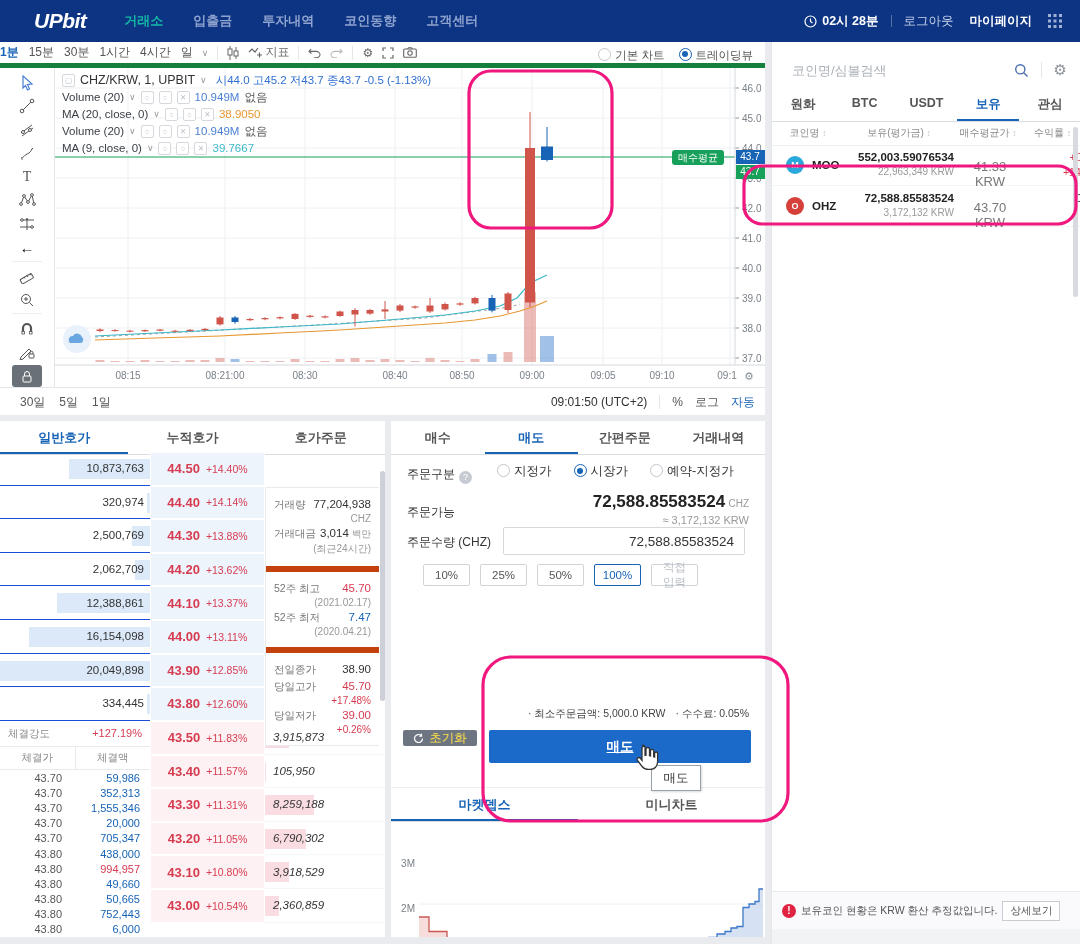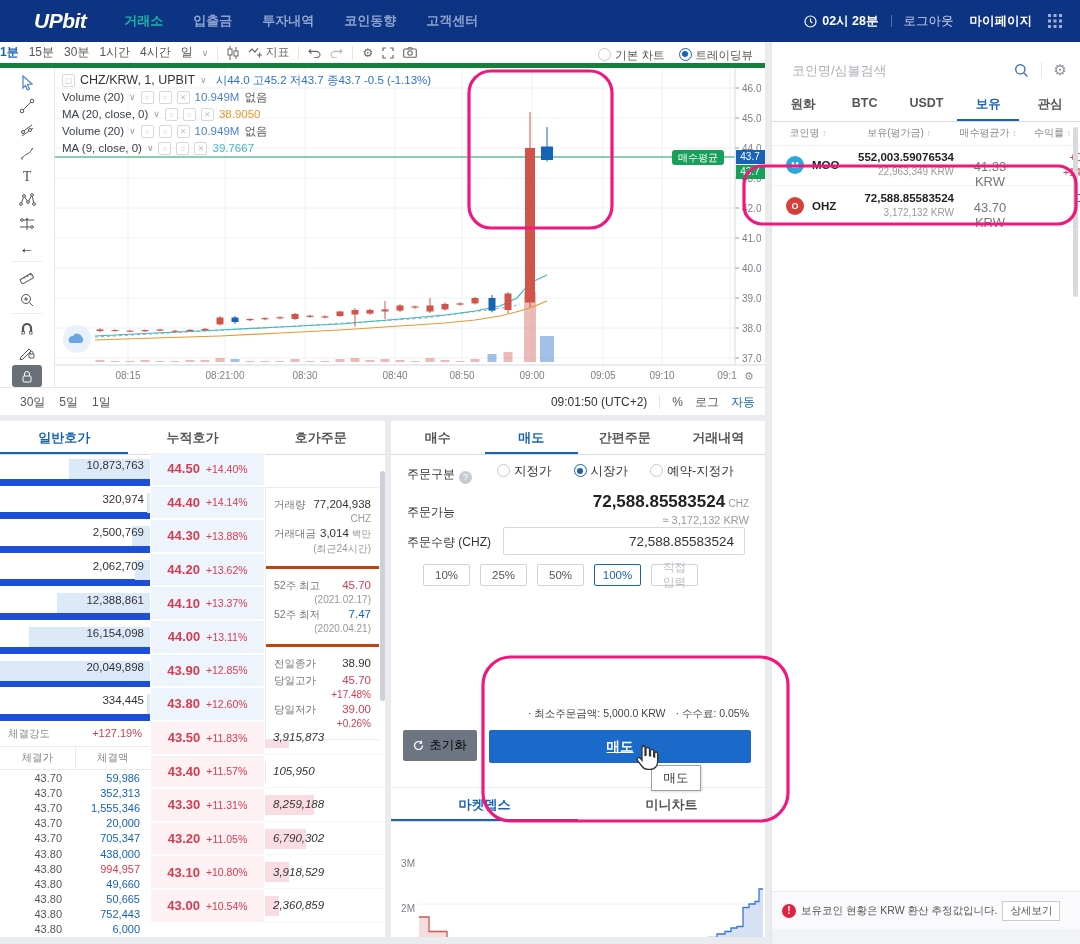--- a/index.html
+++ b/index.html
@@ -62,21 +62,21 @@
   .gap{position:absolute;background:#e9ebef;}
 
   
   #orderbook{position:absolute;left:0;top:421px;width:385px;height:523px;background:#fff;}
   .tabs{display:flex;border-bottom:1px solid #d9dce1;background:#fff;}
   .tab{flex:1;text-align:center;font-size:13px;font-weight:bold;color:#555;padding:8px 0 7px;cursor:pointer;box-sizing:border-box;}
   .tab.active{color:#1763b6;border-bottom:2px solid #1763b6;padding-bottom:5px;}
   #ob-asks{position:absolute;left:0;top:31px;width:265px;}
   .ob-row{display:flex;height:33.6px;box-sizing:border-box;}
   .ob-amt{position:relative;width:150px;display:flex;align-items:center;justify-content:flex-end;
-    padding-right:6px;box-sizing:border-box;font-size:11.5px;color:#333;border-bottom:7px solid #1d4ed8;}
+    padding-right:6px;box-sizing:border-box;font-size:11.5px;color:#333;border-bottom:1px solid #1d4ed8;}
   .ob-amt .bar{position:absolute;right:0;top:7px;height:20px;background:#dbe9f9;z-index:0;}
   .ob-amt span{position:relative;z-index:1;}
   .ob-price{width:115px;display:flex;align-items:center;justify-content:center;gap:6px;border:1px solid #fff;
     box-sizing:border-box;cursor:pointer;}
   .askbg{background:#edf4fc;}
   .bidbg{background:#fdf1f3;}
   .ob-price b{font-size:13px;color:#d63c50;font-weight:bold;}
   .ob-price .pct{font-size:10.5px;color:#d63c50;}
   #ob-bids{position:absolute;left:150px;top:300px;width:235px;}
   .bid-amt{position:relative;width:120px;display:flex;align-items:center;padding-left:8px;box-sizing:border-box;
@@ -90,21 +90,21 @@
   #trade-head{display:flex;border-top:1px solid #e8eaed;border-bottom:1px solid #e8eaed;color:#888;font-size:10.5px;}
   #trade-head span{flex:1;text-align:center;padding:4px 0;}
   #trade-head span:first-child{border-right:1px solid #e8eaed;}
   .tr-row{display:flex;height:15.2px;align-items:center;}
   .tr-price{width:62px;text-align:right;color:#555;}
   .tr-amt{flex:1;text-align:right;padding-right:10px;color:#1763b6;}
   .tr-row.tred .tr-amt{color:#d63c50;}
 
   #ob-info{position:absolute;left:265px;top:66px;width:114px;border:1px solid #e8eaed;border-right:none;
     box-sizing:border-box;background:#fff;font-size:10.5px;color:#777;}
-  .info-g{padding:7px 8px;border-bottom:3px solid #c2410c;}
+  .info-g{padding:7px 8px;border-bottom:6px solid #c2410c;}
   .info-g:last-child{border-bottom:none;}
   .info-row{display:flex;justify-content:space-between;align-items:baseline;margin:3px 0 1px;}
   .info-val{color:#333;font-size:11.5px;}
   .info-sub{text-align:right;color:#999;font-size:10px;margin-bottom:3px;}
   .red{color:#d63c50 !important;}
   .blue{color:#1763b6 !important;}
   .unit{font-size:9.5px;color:#999;}
   #ob-scroll{position:absolute;right:0;top:50px;width:5px;height:230px;background:#cdd0d6;border-radius:3px;}
 
   
@@ -120,22 +120,22 @@
   #of-avail .unit{font-size:10px;color:#999;}
   #of-avail .krw{font-size:11px;color:#999;margin-top:2px;}
   #qty-input{position:absolute;left:112px;top:75px;width:242px;height:28px;border:1px solid #d5d8dc;border-radius:2px;
     box-sizing:border-box;text-align:right;padding-right:10px;font-size:13.5px;color:#333;font-family:inherit;}
   #pct-row{position:absolute;left:32px;top:112px;display:flex;gap:10px;}
   .pct-btn{width:47px;height:22px;border:1px solid #d0d3d8;border-radius:2px;background:#fff;font-size:11.5px;
     color:#555;display:flex;align-items:center;justify-content:center;cursor:pointer;box-sizing:border-box;}
   .pct-btn.active{border-color:#1763b6;color:#1763b6;}
   .pct-btn.disabled{color:#b9bec6;}
   #min-note{position:absolute;right:16px;top:255px;font-size:10.5px;color:#444;display:flex;gap:10px;}
-  #reset-btn{position:absolute;left:12px;top:278px;width:74px;height:31px;background:#6e7582;border:none;border-radius:2px;
-    color:#000000;font-size:12.5px;display:flex;align-items:center;justify-content:center;gap:5px;cursor:pointer;font-family:inherit;}
+  #reset-btn{position:absolute;left:12px;top:278px;width:74px;height:16px;background:#6e7582;border:none;border-radius:2px;
+    color:#fde047;font-size:12.5px;display:flex;align-items:center;justify-content:center;gap:5px;cursor:pointer;font-family:inherit;}
   #sell-btn{position:absolute;left:98px;top:278px;width:262px;height:33px;background:#1b6ac9;border:none;border-radius:2px;
     color:#fff;font-size:13.5px;font-weight:bold;text-decoration:underline;cursor:pointer;font-family:inherit;}
   #of-subtabs{position:absolute;left:0;top:335px;width:374px;border-top:1px solid #eceef1;}
   #depth-chart{position:absolute;left:0;top:401px;}
 
   
   #sidebar{position:absolute;left:771px;top:42px;width:309px;height:902px;background:#fff;border-left:1px solid #e4e6ea;box-sizing:border-box;}
   #sb-search{position:absolute;left:0;top:10px;width:309px;height:36px;border-bottom:1px solid #ebedf0;display:flex;align-items:center;}
   #sb-search input{border:none;outline:none;font-size:13px;color:#333;margin-left:18px;flex:1;font-family:inherit;}
   #sb-search input::placeholder{color:#aab0b8;}

